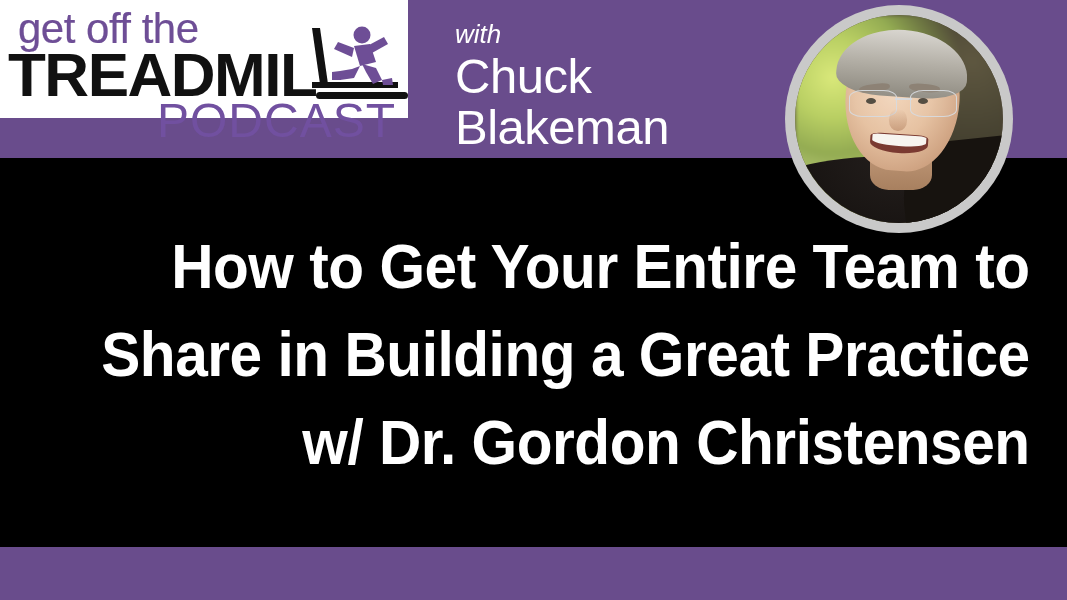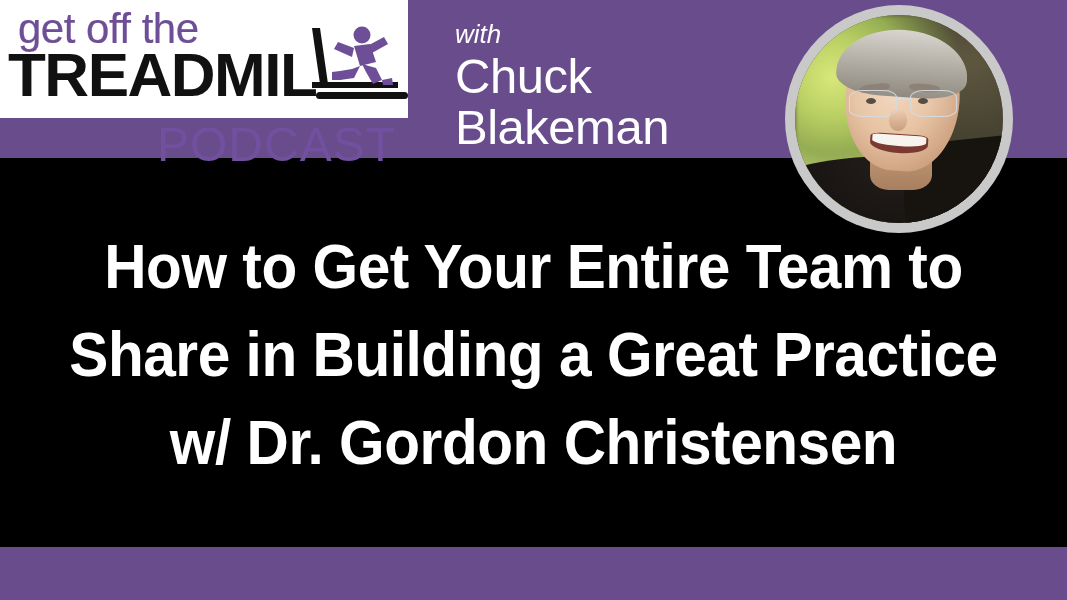--- a/index.html
+++ b/index.html
@@ -67,21 +67,20 @@
   .logo-line3 {
     position: absolute;
     right: 12px;
     top: 97px;
     font-family: "Liberation Sans", sans-serif;
     font-size: 48px;
     font-weight: 300;
     letter-spacing: 1px;
     color: #7150A0;
     line-height: 1;
-    margin-top: 24px;
   }
 
   
   .treadmill-icon {
     position: absolute;
     left: 296px;
     top: 22px;
     width: 112px;
     height: 82px;
   }
@@ -272,21 +271,21 @@
     background: #f7f4ef;
     border-radius: 14% 14% 45% 45%;
   }
 
   
   .title-block {
     position: absolute;
     left: 0;
     top: 222px;
     width: 1067px;
-    text-align: center;
+    text-align: right;
   }
   .title-line {
     font-family: "Liberation Sans Narrow", "Liberation Sans", sans-serif;
     font-weight: bold;
     font-size: 63px;
     line-height: 88px;
     color: #ffffff;
     letter-spacing: -0.5px;
     white-space: nowrap;
     transform: scaleX(0.93);

